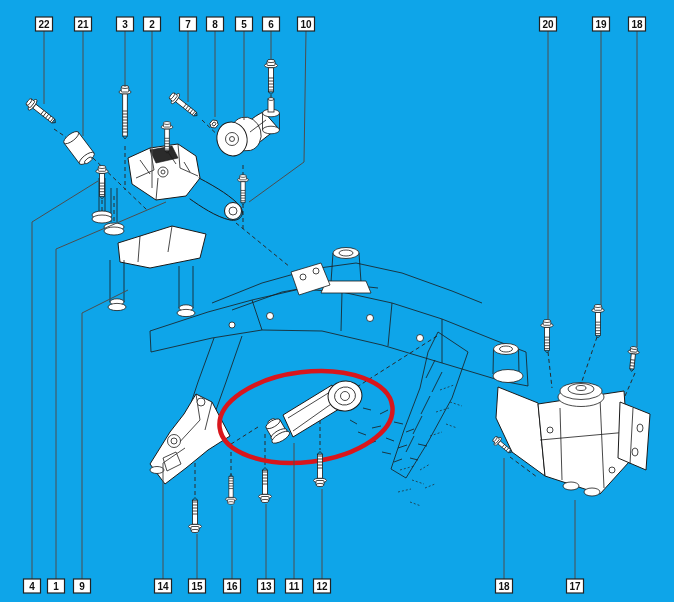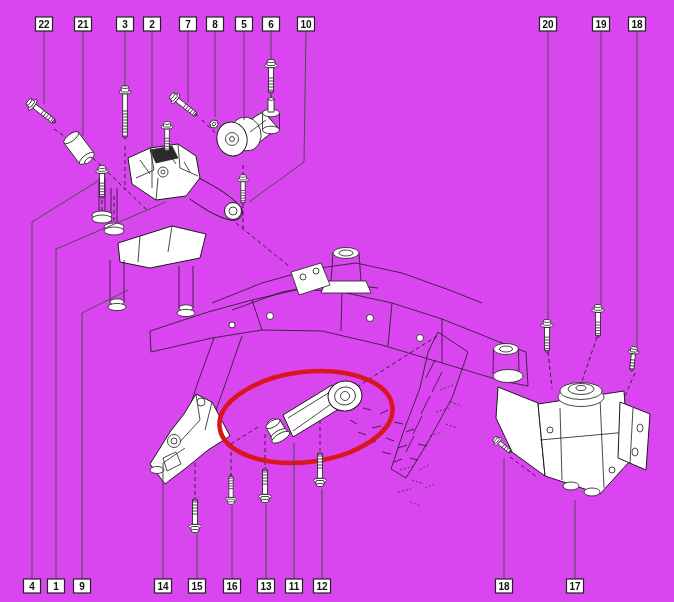--- a/index.html
+++ b/index.html
@@ -12,21 +12,21 @@
   .wh2{fill:#fff;stroke:#1a1a1a;stroke-width:.8;}
   .dash{fill:none;stroke:#2a2a2a;stroke-width:1;stroke-dasharray:4 3;}
   .speck{fill:none;stroke:#222;stroke-width:.7;stroke-dasharray:2 2;}
   .leader{fill:none;stroke:#4d4d4d;stroke-width:1;}
   .cobox{fill:#fff;stroke:#222;stroke-width:1.2;}
   .cotxt{font:bold 10px "Liberation Sans",sans-serif;fill:#111;text-anchor:middle;}
 </style>
 </head>
 <body>
 
-<div id="stage" style="background: #d946ef;">
+<div id="stage" style="background: #0ea5e9;">
 <svg width="674" height="602" viewBox="0 0 674 602" xmlns="http://www.w3.org/2000/svg">
   <defs>
     <g id="boltL">
       <ellipse cx="0" cy="5" rx="6" ry="2.2" class="wh2"></ellipse>
       <rect x="-3.8" y="0" width="7.6" height="5" rx="1" class="wh2"></rect>
       <ellipse cx="0" cy="0" rx="3.8" ry="1.5" class="wh2"></ellipse>
       <rect x="-2.3" y="7" width="4.6" height="42" class="wh2"></rect>
       <path class="ln2" d="M-2.3,24 h4.6 M-2.3,27 h4.6 M-2.3,30 h4.6 M-2.3,33 h4.6 M-2.3,36 h4.6 M-2.3,39 h4.6 M-2.3,42 h4.6 M-2.3,45 h4.6"></path>
       <path class="ln2" d="M-2.3,49 L0,52 L2.3,49"></path>
     </g>

